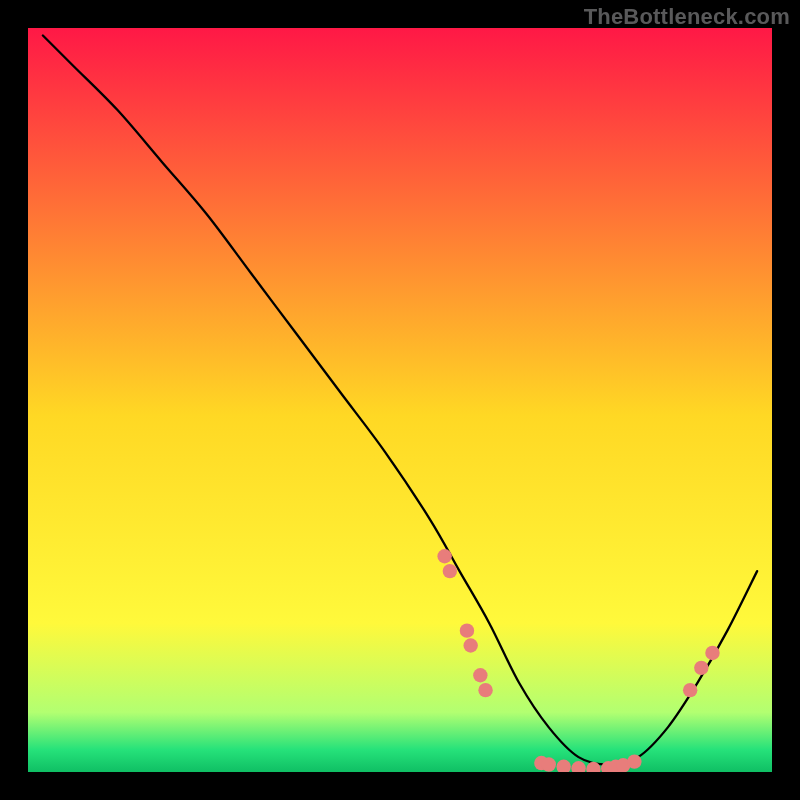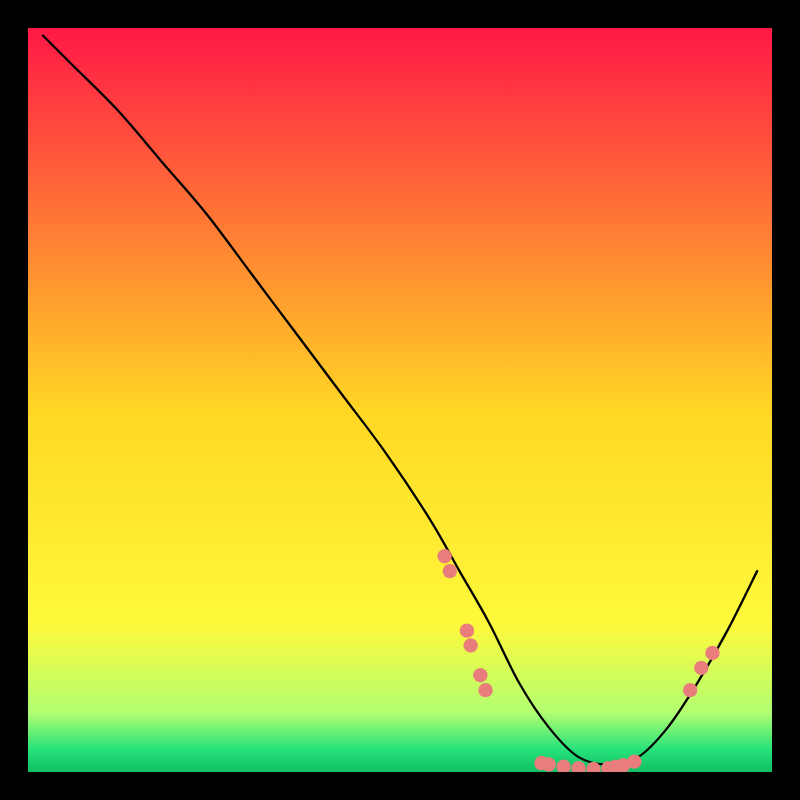--- a/index.html
+++ b/index.html
@@ -38,20 +38,21 @@
   .plot-area svg {
     display: block;
     width: 744px;
     height: 744px;
   }
 </style>
 </head>
 <body>
 
 <div class="wrap">
+  <div class="attribution">TheBottleneck.com</div>
   <div class="plot-area">
     <svg id="plot-svg" viewBox="0 0 744 744" xmlns="http://www.w3.org/2000/svg">
       <defs>
         <linearGradient id="bg-grad" x1="0" y1="0" x2="0" y2="1">
           <stop id="gstop0" offset="0%" stop-color="#ff1846"></stop>
           <stop id="gstop1" offset="52%" stop-color="#ffd824"></stop>
           <stop id="gstop2" offset="80%" stop-color="#fff93b"></stop>
           <stop id="gstop3" offset="92%" stop-color="#b2ff71"></stop>
           <stop id="gstop4" offset="97%" stop-color="#26e27a"></stop>
           <stop id="gstop5" offset="100%" stop-color="#0fbf64"></stop>

